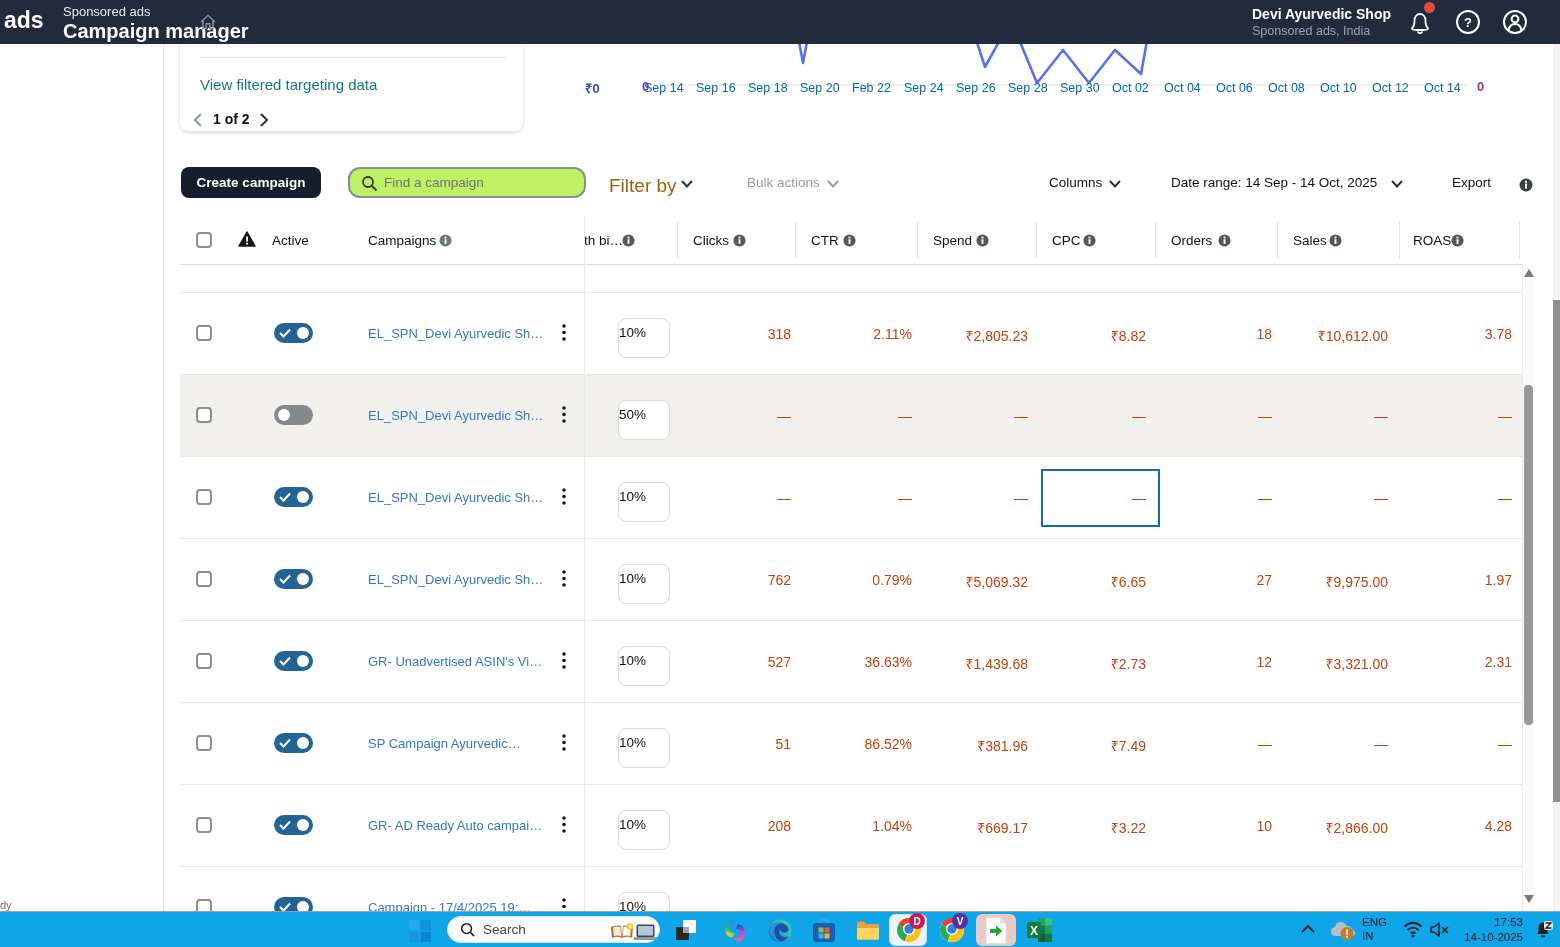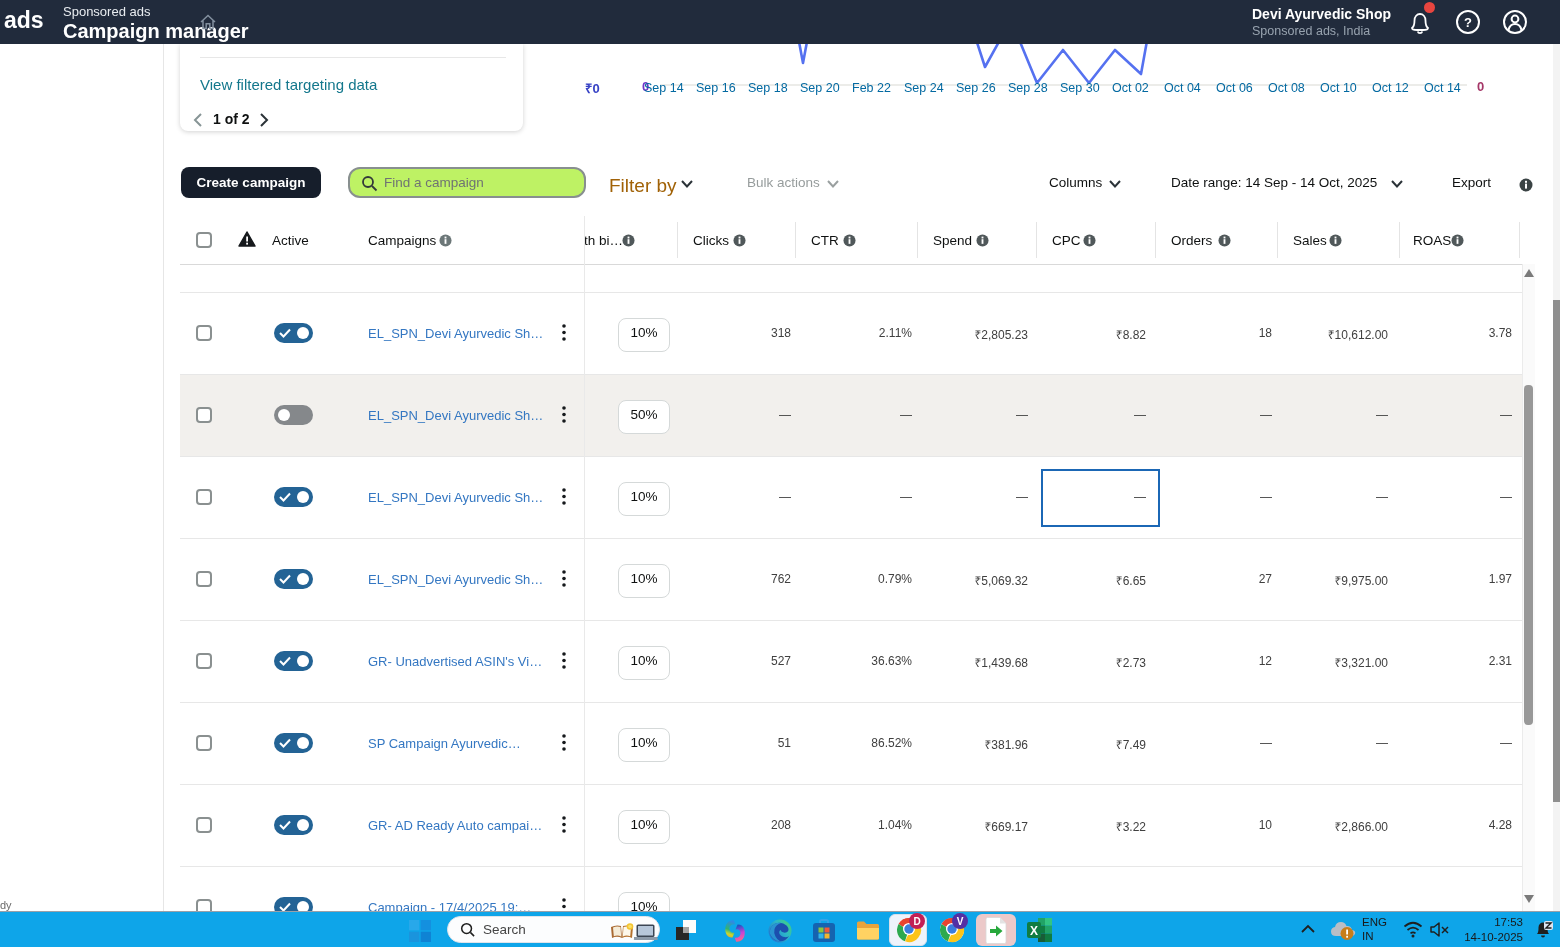--- a/index.html
+++ b/index.html
@@ -1,22 +1,22 @@
 <!DOCTYPE html>
 <html><head><meta charset="utf-8">
 <style>
 *{box-sizing:border-box;margin:0;padding:0}
 html,body{width:1560px;height:947px;overflow:hidden}
 body{font-family:"Liberation Sans",sans-serif;background:#fff;position:relative;color:#0f1111}
 .abs{position:absolute}
 .hline{position:absolute;height:1px;background:#e7e7e7}
 .vline{position:absolute;width:1px;background:#e4e4e4}
-.v{position:absolute;font-size:12px;color:#404040;text-align:center;white-space:nowrap}
+.v{position:absolute;font-size:14px;color:#c2410c;text-align:center;white-space:nowrap}
 .lnk{position:absolute;left:368px;color:#3477c2;font-size:13px;white-space:nowrap}
-.chip{position:absolute;left:618px;width:52px;height:34px;border:1px solid #d5d9d9;border-radius:8px;background:#fff;text-align:center;line-height:28px;font-size:13.5px;color:#0f1111}
+.chip{position:absolute;left:618px;width:52px;height:40px;border:1px solid #d5d9d9;border-radius:8px;background:#fff;text-align:left;line-height:28px;font-size:13.5px;color:#0f1111}
 .ck{position:absolute;left:196px;width:16px;height:16px;border:2px solid #8a9090;border-radius:4px;background:#fff}
 .tg{position:absolute;left:274px;width:39px;height:20px;border-radius:10px}
 .tg .knob{position:absolute;top:4px;width:12px;height:12px;border-radius:50%;background:#fff}
 .hdr-label{position:absolute;font-size:13.5px;color:#0f1111;white-space:nowrap}
 .xlab{position:absolute;width:60px;text-align:left;font-size:12.5px;color:#0369a1;top:81px}
 .info{display:inline-block;vertical-align:-2px}
 </style></head>
 <body>
 
 <div class="abs" style="left:163px;top:44px;width:1px;height:867px;background:#e6e6e6"></div>

